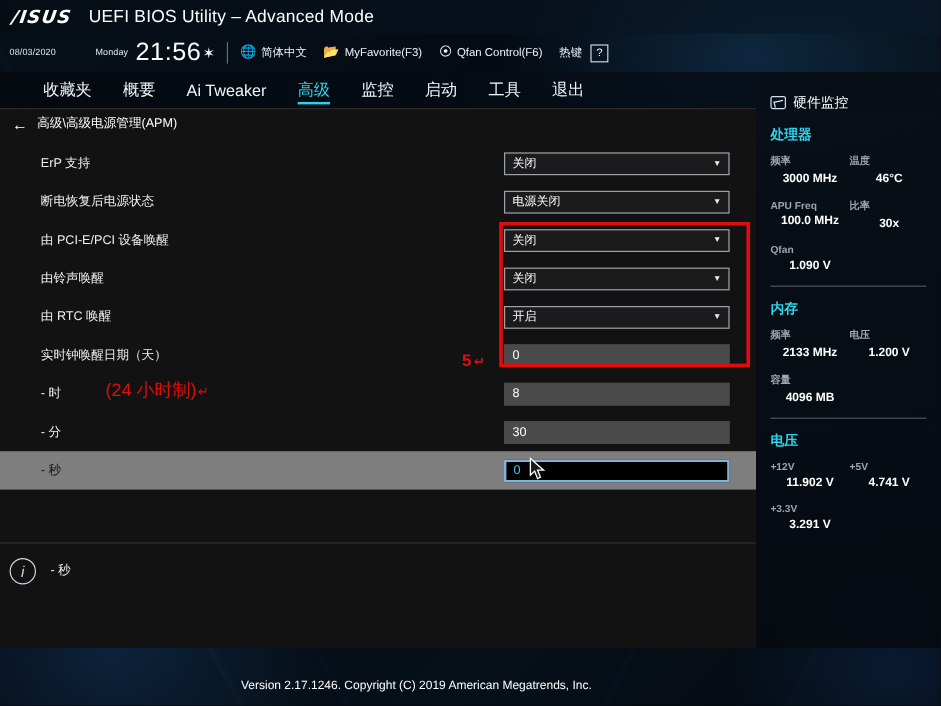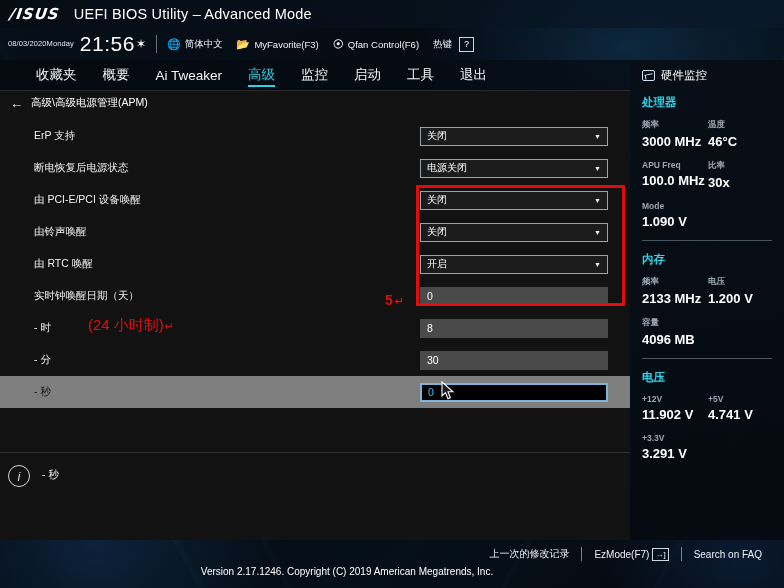--- a/index.html
+++ b/index.html
@@ -41,21 +41,21 @@
   }
   .app-title { color:#ffffff; font-size:14.5px; letter-spacing:.2px; }
 
   .infobar {
     position:absolute; left:0; top:28px; width:784px; height:32px;
     display:flex; align-items:center; padding-left:8px; gap:0px;
     color:#e8eef5;
   }
   .dt { display:flex; flex-direction:row; line-height:1.05; font-size:7.5px; color:#dfe7ef; margin-right:6px; }
   .dt .d { letter-spacing:.1px; }
-  .dt .w { letter-spacing:.1px; }
+  .dt .w { letter-spacing:.1px;margin-left:33px; }
   .clock { font-size:21px; color:#ffffff; letter-spacing:.5px; font-weight:400; }
   .gear { margin-left:1px; font-size:12px; color:#ffffff; }
   .vsep { width:1px; height:18px; background:#7b8a99; margin:0 10px; opacity:.8; }
   .hitem { display:flex; align-items:center; gap:4px; font-size:9.5px; color:#eef3f8; white-space:nowrap; margin-right:14px; }
   .hitem .gi { font-size:11px; line-height:1; }
   .keybox { border:1px solid #cdd6de; padding:0px 4px; font-size:9px; line-height:13px; margin-left:3px; color:#fff; }
 
   
   .tabbar {
     position:absolute; left:0; top:60px; width:784px; height:30px;
@@ -122,31 +122,31 @@
     width:22px; height:22px; border-radius:50%; border:1.5px solid #cfd6dc;
     color:#cfd6dc; font-size:13px; font-style:italic;
     display:flex; align-items:center; justify-content:center; flex:0 0 auto;
   }
   .help-text { color:#efefef; font-size:10.5px; padding-top:3px; }
 
   
   .sidebar {
     position:absolute; left:630px; top:60px; width:154px; height:480px;
     background: linear-gradient(180deg, rgba(8,14,22,.92), rgba(6,11,18,.96));
-    padding:8px 10px 0 12px; color:#e8eef4;
+    padding:18px 10px 0 12px; color:#e8eef4;
   }
   .hm-title { display:flex; align-items:center; gap:6px; color:#ffffff; font-size:11.5px; margin-bottom:12px; }
   .hm-ico { width:13px; height:11px; border:1.4px solid #cfe3f2; border-radius:2px; position:relative; }
   .hm-ico::after { content:""; position:absolute; left:1.5px; bottom:1.5px; width:7px; height:4px;
                    border-left:1.3px solid #cfe3f2; border-top:1.3px solid #cfe3f2; transform:rotate(-12deg); }
   .sec-title { color:#2fd2e8; font-size:11.5px; font-weight:700; margin:0 0 9px 0; }
   .grid2 { display:flex; margin-bottom:11px; }
   .cell { width:66px; }
   .cap { color:#9aa6b1; font-size:8.5px; margin-bottom:3px;font-weight:bold; }
-  .val { color:#ffffff; font-size:13px; font-weight:700; }
+  .val { color:#ffffff; font-size:10px; font-weight:700;text-align:center; }
   .hr { height:1px; background:#4a555f; margin:10px 2px 11px 0; }
 
   
   .bottombar {
     position:absolute; left:0; top:540px; width:784px; height:28px;
     display:flex; align-items:center; justify-content:flex-end;
     padding-right:10px; gap:0px;
   }
   .bb-item { color:#eaf1f7; font-size:10px; padding:0 12px; white-space:nowrap; display:flex; align-items:center; gap:3px; }
   .bb-sep { width:1px; height:14px; background:#8b98a4; opacity:.85; }
@@ -311,21 +311,21 @@
             <div class="cap">APU Freq</div>
             <div class="val">100.0 MHz</div>
           </div>
           <div class="cell">
             <div class="cap">比率</div>
             <div class="val">30x</div>
           </div>
         </div>
         <div class="grid2">
           <div class="cell">
-            <div class="cap">Mode</div>
+            <div class="cap">Qfan</div>
             <div class="val">1.090 V</div>
           </div>
         </div>
         <div class="hr"></div>
         <div class="sec-title">内存</div>
         <div class="grid2">
           <div class="cell">
             <div class="cap">频率</div>
             <div class="val">2133 MHz</div>
           </div>
@@ -354,33 +354,19 @@
         </div>
         <div class="grid2">
           <div class="cell">
             <div class="cap">+3.3V</div>
             <div class="val">3.291 V</div>
           </div>
         </div>
       </div>
   </div>
 
-  <div class="bottombar">
-    <span class="bb-item">
-      <span>上一次的修改记录</span>
-    </span>
-    <span class="bb-sep"></span>
-    <span class="bb-item">
-      <span>EzMode(F7)</span>
-      <span class="ezkey">→]</span>
-    </span>
-    <span class="bb-sep"></span>
-    <span class="bb-item">
-      <span>Search on FAQ</span>
-    </span>
-  </div>
 
   <div class="copyright">Version 2.17.1246. Copyright (C) 2019 American Megatrends, Inc.</div>
 
   <svg class="cursor" viewBox="0 0 16 20">
     <path d="M2 1 L2 15 L5.5 11.6 L8 17.8 L10.4 16.7 L8 10.8 L13 10.8 Z" fill="#1a1a1a" stroke="#ffffff" stroke-width="1.1"></path>
   </svg>
 </div>
 
 </body></html>

